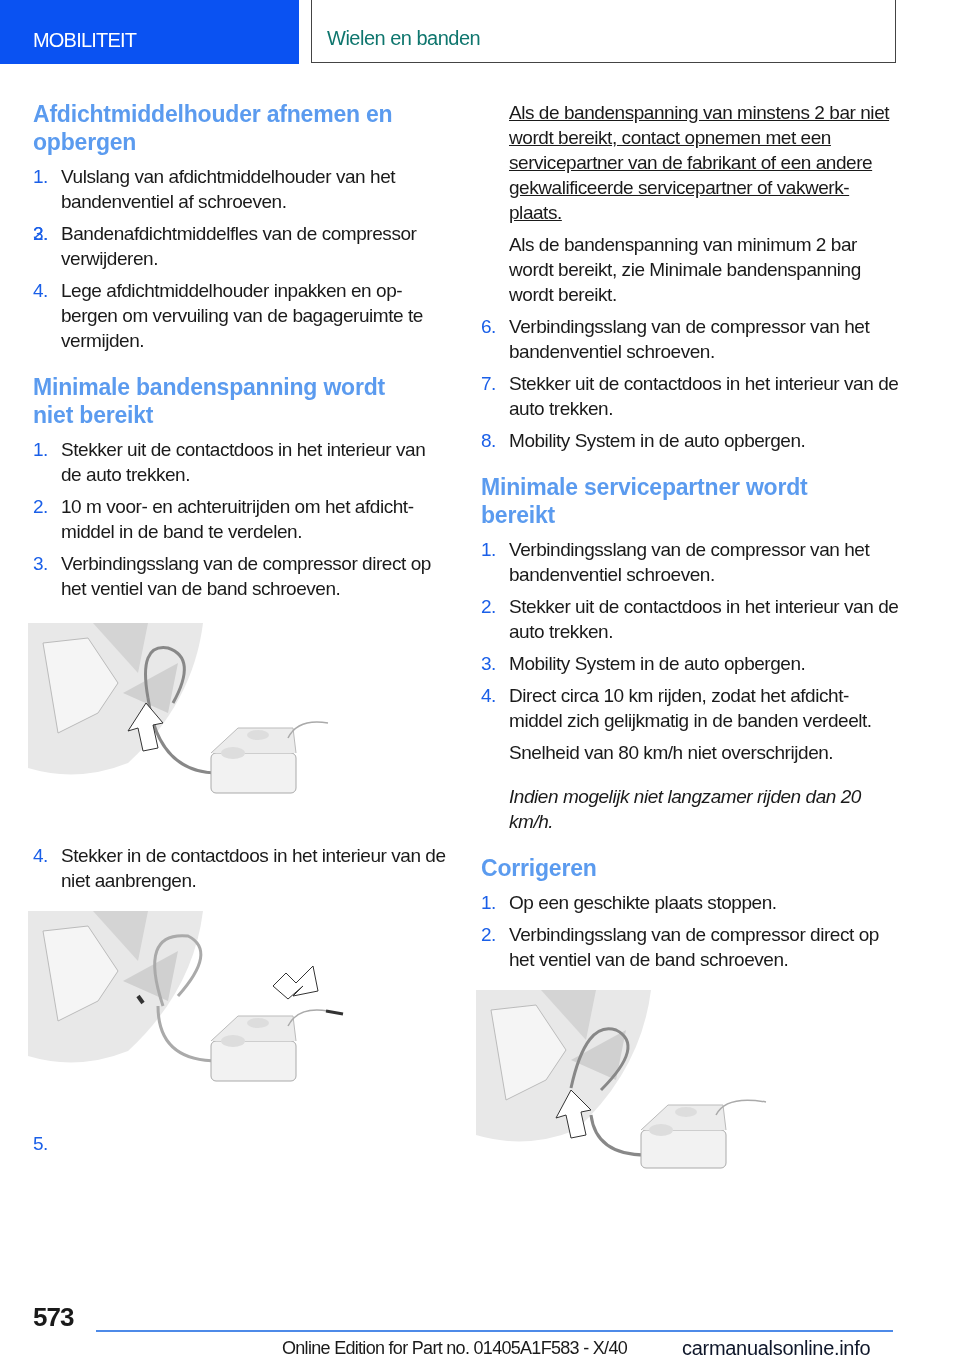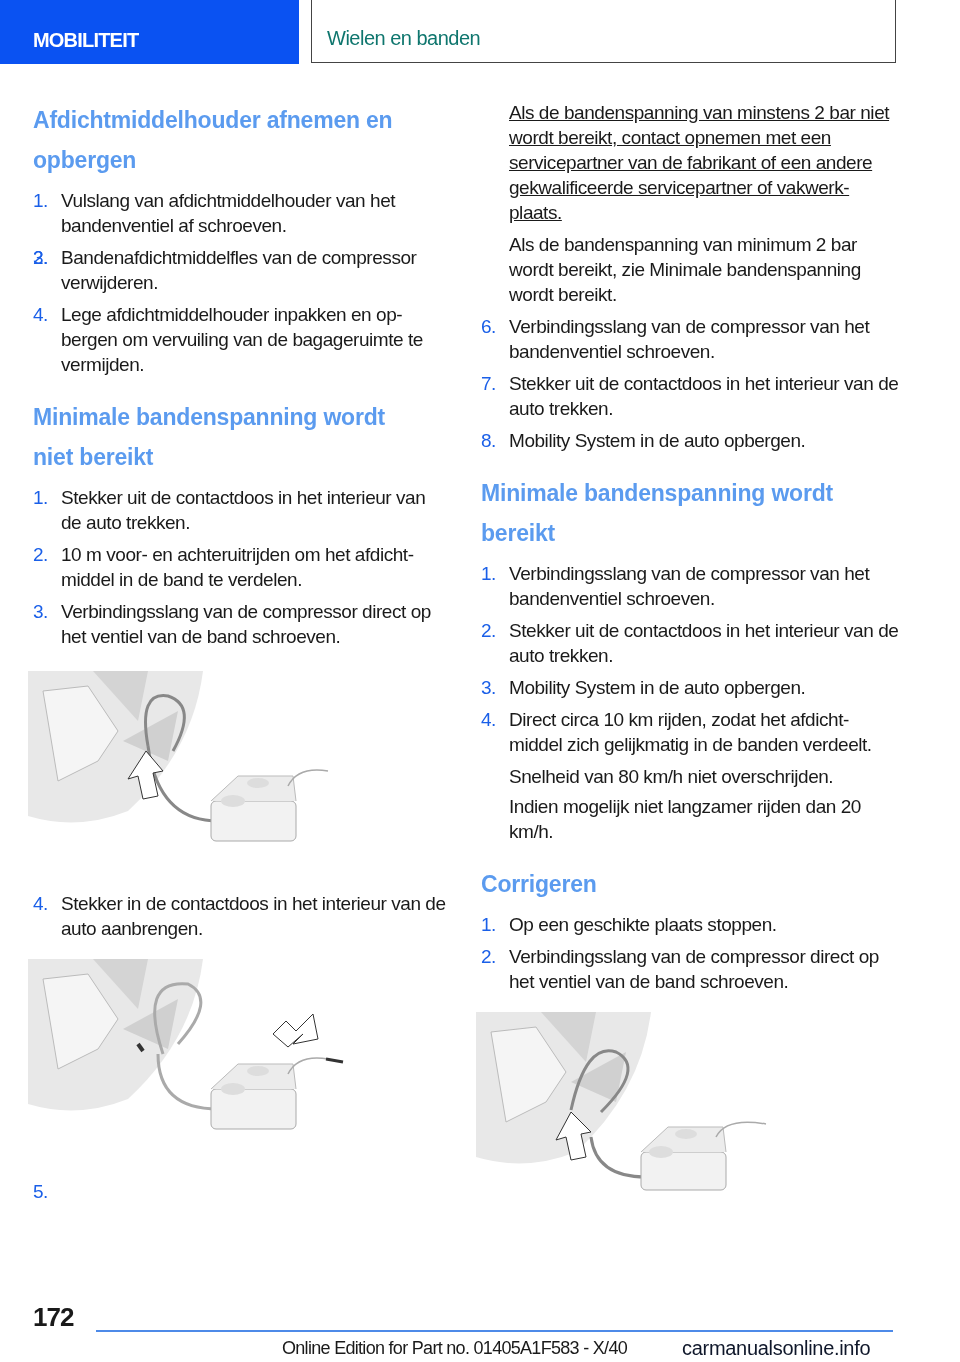--- a/index.html
+++ b/index.html
@@ -1,26 +1,26 @@
 <!DOCTYPE html>
 <html><head>
 <meta charset="utf-8">
 <style>
   html, body { margin: 0; padding: 0; background: #ffffff; }
   body { width: 960px; height: 1362px; position: relative; overflow: hidden; font-family: "Liberation Sans", sans-serif; color: #1a1a1a; }
   .hdr-tab { position: absolute; left: 0; top: 0; width: 299px; height: 64px; background: #0a52f2; }
-  .hdr-tab span { position: absolute; left: 33px; top: 29px; color: #ffffff; font-weight: bold; font-size: 20px; letter-spacing: -0.8px; }
+  .hdr-tab span { position: absolute; left: 33px; top: 29px; color: #ffffff; font-weight: normal; font-size: 20px; letter-spacing: -0.8px; }
   .hdr-title { position: absolute; left: 311px; top: -2px; width: 583px; height: 64px; border: 1.5px solid #444; border-top: none; background: #fff; }
   .hdr-title span { position: absolute; left: 15px; top: 29px; font-size: 20px; letter-spacing: -0.5px; color: #0f766e; }
 
   .col { position: absolute; }
   .col-left { left: 33px; top: 100px; width: 415px; }
   .col-right { left: 481px; top: 100px; width: 420px; }
 
-  h2 { margin: 0; color: #5b9bef; font-weight: bold; font-size: 23px; line-height: 40px; letter-spacing: -0.2px; }
+  h2 { margin: 0; color: #5b9bef; font-weight: bold; font-size: 23px; line-height: 28px; letter-spacing: -0.2px; }
   ol { list-style: none; margin: 0; padding: 0; }
   li { position: relative; padding-left: 28px; font-size: 19px; line-height: 25px; letter-spacing: -0.45px; }
   li .num { position: absolute; left: 0; top: 0; color: #1a5fe8; }
   .para { font-size: 19px; line-height: 25px; letter-spacing: -0.45px; }
 
   .illus { position: relative; }
   .footer-page { position: absolute; left: 33px; top: 1302px; font-weight: bold; font-size: 26px; letter-spacing: -1px; color: #1a1a1a; }
   .footer-line { position: absolute; left: 96px; top: 1330px; width: 797px; height: 2px; background: #4d8ae8; }
   .footer-ed { position: absolute; left: 282px; top: 1338px; font-size: 18px; letter-spacing: -0.7px; color: #1a1a1a; }
   .footer-wm { position: absolute; left: 682px; top: 1337px; font-size: 20px; color: #0f172a; letter-spacing: -0.3px; }
@@ -62,21 +62,21 @@
       <rect x="183" y="130" width="85" height="40" rx="5" fill="#f2f2f2" stroke="#aaa"></rect>
       <path d="M183 130 L210 105 L265 105 L268 130" fill="#ececec" stroke="#bbb"></path>
       <ellipse cx="205" cy="130" rx="12" ry="6" fill="#ddd"></ellipse>
       <ellipse cx="230" cy="112" rx="11" ry="5" fill="#ddd"></ellipse>
       <path d="M260 115 Q270 95 300 100" fill="none" stroke="#aaa" stroke-width="1.5"></path>
       <path d="M118 80 L135 100 L125 102 L130 125 L115 128 L110 105 L100 108 Z" fill="#fff" stroke="#333"></path>
     </svg>
   </div>
 
   <ol style="margin-top:40px;">
-    <li><span class="num">4.</span><span>Stekker in de contactdoos in het interieur van de auto aanbrengen.</span></li>
+    <li><span class="num">4.</span><span>Stekker in de contactdoos in het interieur van de niet aanbrengen.</span></li>
   </ol>
 
   <div class="illus" style="margin-top:18px; margin-left:-5px; width:320px; height:180px;">
     <svg width="320" height="180" viewBox="0 0 320 180">
       <path d="M0 0 L175 0 Q165 80 100 140 Q50 160 0 145 Z" fill="#e8e8e8"></path>
       <path d="M15 20 L60 15 L90 60 L70 90 L30 110 Z" fill="#f5f5f5" stroke="#bbb"></path>
       <path d="M65 0 L120 0 L110 50 Z" fill="#d4d4d4"></path>
       <path d="M95 70 L150 40 L140 90 Z" fill="#d0d0d0"></path>
       <path d="M110 85 L115 92" stroke="#333" stroke-width="4"></path>
       <path d="M135 95 Q110 20 160 25 Q190 40 150 85" fill="none" stroke="#aaa" stroke-width="3"></path>
@@ -98,29 +98,29 @@
 
 <div class="col col-right">
   <div class="para" style="padding-left:28px; text-decoration:underline;">Als de bandenspanning van minstens 2 bar niet wordt bereikt, contact opnemen met een servicepartner van de fabrikant of een andere gekwalificeerde servicepartner of vakwerk-plaats.</div>
   <div class="para" style="padding-left:28px; margin-top:7px;">Als de bandenspanning van minimum 2 bar wordt bereikt, zie Minimale bandenspanning wordt bereikt.</div>
   <ol style="margin-top:7px;">
     <li style="margin-bottom:7px;"><span class="num">6.</span><span>Verbindingsslang van de compressor van het bandenventiel schroeven.</span></li>
     <li style="margin-bottom:7px;"><span class="num">7.</span><span>Stekker uit de contactdoos in het interieur van de auto trekken.</span></li>
     <li><span class="num">8.</span><span>Mobility System in de auto opbergen.</span></li>
   </ol>
 
-  <h2 style="margin-top:20px; width:380px;">Minimale bandenspanning wordt bereikt</h2>
+  <h2 style="margin-top:20px; width:380px;">Minimale servicepartner wordt bereikt</h2>
   <ol style="margin-top:8px;">
     <li style="margin-bottom:7px;"><span class="num">1.</span><span>Verbindingsslang van de compressor van het bandenventiel schroeven.</span></li>
     <li style="margin-bottom:7px;"><span class="num">2.</span><span>Stekker uit de contactdoos in het interieur van de auto trekken.</span></li>
     <li style="margin-bottom:7px;"><span class="num">3.</span><span>Mobility System in de auto opbergen.</span></li>
     <li><span class="num">4.</span><span>Direct circa 10 km rijden, zodat het afdicht-middel zich gelijkmatig in de banden verdeelt.</span></li>
   </ol>
   <div class="para" style="padding-left:28px; margin-top:7px;">Snelheid van 80 km/h niet overschrijden.</div>
-  <div class="para" style="padding-left:28px; margin-top:5px; width:360px;">Indien mogelijk niet langzamer rijden dan 20 km/h.</div>
+  <div class="para" style="padding-left:28px; margin-top:19px; width:360px;font-style:italic;">Indien mogelijk niet langzamer rijden dan 20 km/h.</div>
 
   <h2 style="margin-top:20px;">Corrigeren</h2>
   <ol style="margin-top:8px;">
     <li style="margin-bottom:7px;"><span class="num">1.</span><span>Op een geschikte plaats stoppen.</span></li>
     <li><span class="num">2.</span><span>Verbindingsslang van de compressor direct op het ventiel van de band schroeven.</span></li>
   </ol>
 
   <div class="illus" style="margin-top:18px; margin-left:-5px; width:320px; height:180px;">
     <svg width="320" height="180" viewBox="0 0 320 180">
       <path d="M0 0 L175 0 Q165 80 100 140 Q50 160 0 145 Z" fill="#e8e8e8"></path>
@@ -132,16 +132,16 @@
       <rect x="165" y="140" width="85" height="38" rx="5" fill="#f2f2f2" stroke="#aaa"></rect>
       <path d="M165 140 L192 115 L247 115 L250 140" fill="#ececec" stroke="#bbb"></path>
       <ellipse cx="185" cy="140" rx="12" ry="6" fill="#ddd"></ellipse>
       <ellipse cx="210" cy="122" rx="11" ry="5" fill="#ddd"></ellipse>
       <path d="M240 125 Q250 105 290 112" fill="none" stroke="#aaa" stroke-width="1.5"></path>
       <path d="M95 100 L115 120 L105 122 L110 145 L95 148 L90 125 L80 128 Z" fill="#fff" stroke="#333"></path>
     </svg>
   </div>
 </div>
 
-<div class="footer-page">172</div>
+<div class="footer-page">573</div>
 <div class="footer-line"></div>
 <div class="footer-ed">Online Edition for Part no. 01405A1F583 - X/40</div>
 <div class="footer-wm">carmanualsonline.info</div>
 
 </body></html>

